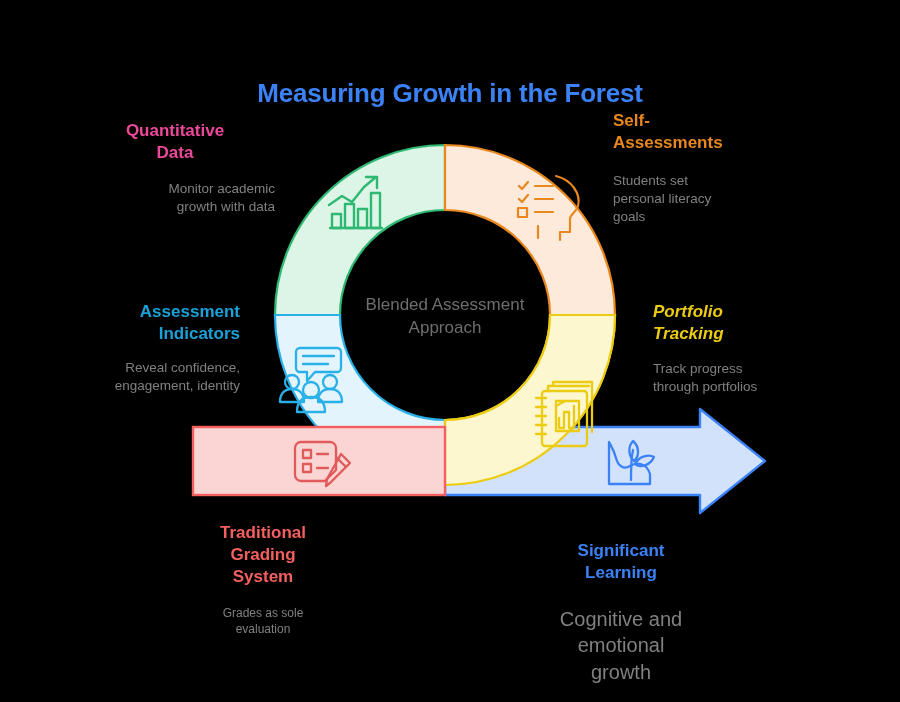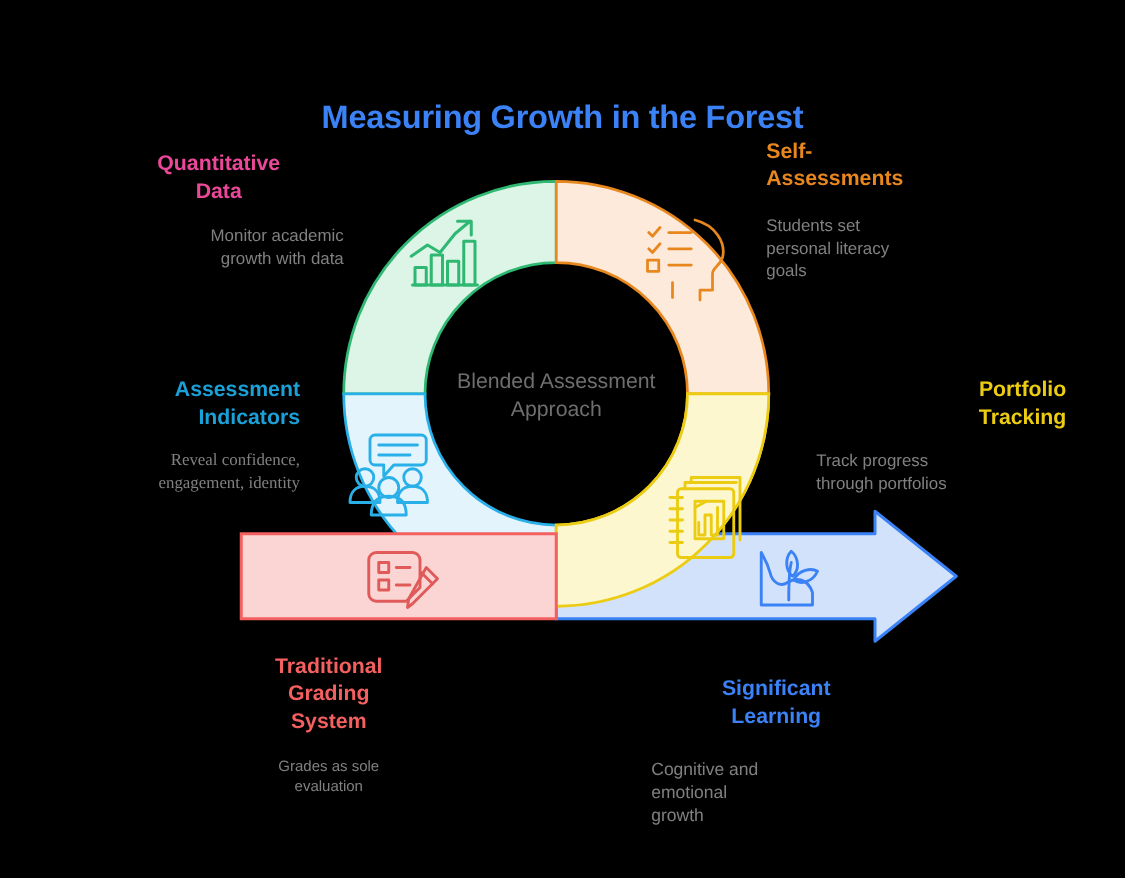--- a/index.html
+++ b/index.html
@@ -46,30 +46,30 @@
     color: #808080;
   }
   
   #lbl-quant      { left: 75px;  top: 120px; width: 200px; text-align: center; color: #ec4899; }
   #desc-quant     { left: 75px;  top: 180px; width: 200px; text-align: right; }
   
   #lbl-self       { left: 613px; top: 110px; width: 210px; text-align: left; color: #e8871e; }
   #desc-self      { left: 613px; top: 172px; width: 190px; text-align: left; }
   
   #lbl-qual       { left: 40px;  top: 301px; width: 200px; text-align: right; color: #1aa2d8; }
-  #desc-qual      { left: 20px;  top: 359px; width: 220px; text-align: right; font-family: Liberation Serif, serif; }
-  
-  #lbl-port       { left: 653px; top: 301px; width: 200px; text-align: right; color: #eccc12; }
+  #desc-qual      { left: 20px;  top: 359px; width: 220px; text-align: right; }
+  
+  #lbl-port       { left: 653px; top: 301px; width: 200px; text-align: left; color: #eccc12; font-style: italic; }
   #desc-port      { left: 653px; top: 360px; width: 200px; text-align: left; }
   
   #lbl-trad       { left: 163px; top: 522px; width: 200px; text-align: center; color: #f4605f; }
   #desc-trad      { left: 158px; top: 606px; width: 210px; text-align: center; font-size: 12px; }
   
   #lbl-sig        { left: 521px; top: 540px; width: 200px; text-align: center; color: #3b82f6; }
-  #desc-sig       { left: 521px; top: 606px; width: 200px; text-align: left; font-size: 14px; }
+  #desc-sig       { left: 521px; top: 606px; width: 200px; text-align: center; font-size: 20px; }
   
   #center-text {
     position: absolute;
     left: 330px;
     top: 293px;
     width: 230px;
     text-align: center;
     font-size: 17px;
     line-height: 1.36;
     color: #6e6e6e;

